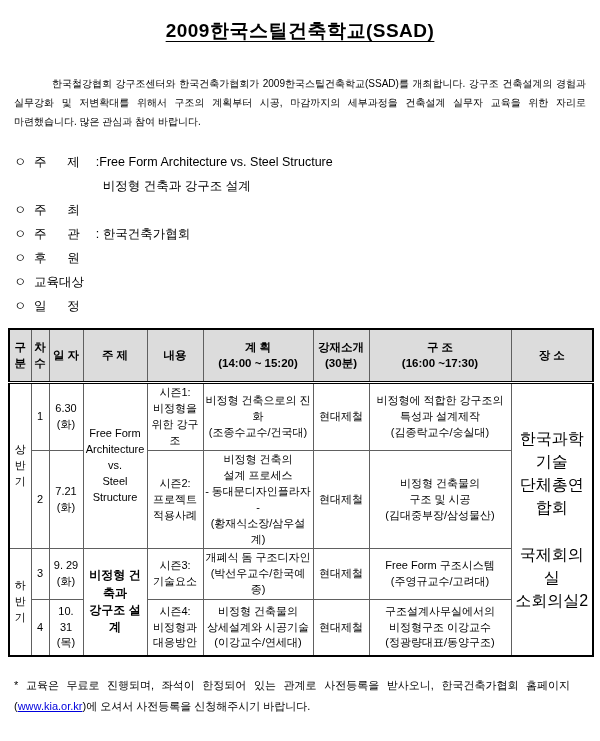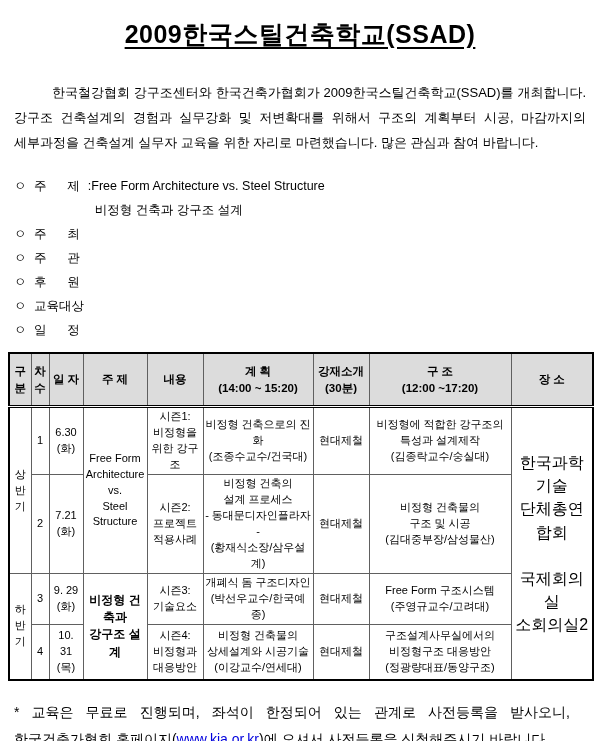--- a/index.html
+++ b/index.html
@@ -8,41 +8,41 @@
     width:600px; height:741px;
     box-sizing:border-box;
     padding:14px 8px 0 8px;
     background:#fff;
     color:#000;
     font-family:"Liberation Sans","DejaVu Sans",sans-serif;
     overflow:hidden;
   }
   .doc-title {
     text-align:center;
-    font-size:25px;
+    font-size:19px;
     font-weight:bold;
     letter-spacing:0.5px;
     text-decoration:underline;
     text-underline-offset:4px;
     margin:4px 0 0 0;
   }
   .intro {
     margin:30px 6px 0 6px;
-    font-size:13px;
+    font-size:10px;
     line-height:1.92;
     text-align:justify;
     text-indent:38px;
     white-space:pre-wrap;
     word-break:keep-all;
   }
   .info-list { margin:18px 0 0 6px; font-size:12.5px; }
   .info-item { display:flex; align-items:flex-start; line-height:24px; }
   .info-bullet { width:20px; flex:0 0 20px; }
   .info-label { white-space:pre; flex:0 0 auto; }
-  .info-value { margin-left:8px; white-space:pre-wrap; }
+  .info-value { margin-left:16px; white-space:pre-wrap; }
   table.schedule {
     margin:10px auto 0 auto;
     border-collapse:collapse;
     table-layout:fixed;
     width:584px;
     font-size:11px;
     border:2px solid #000;
   }
   table.schedule th, table.schedule td {
     border:1px solid #606060;
@@ -61,21 +61,21 @@
   }
   tr.hrow { height:54px; }
   tr.r1 { height:52px; }
   tr.r2 { height:66px; }
   tr.r3 { height:46px; }
   tr.r4 { height:56px; }
   td.theme-ko { font-weight:bold; font-size:12px; }
   td.venue-cell { font-size:16px; }
   .note1 {
     margin:18px 22px 0 6px;
-    font-size:14px;
+    font-size:11px;
     line-height:1.95;
     text-align:justify;
     word-break:keep-all;
   }
   a.kia-link { color:#0000dd; text-decoration:underline; cursor:pointer; }
 </style>
 </head>
 <body>
 
 <div class="page">
@@ -91,20 +91,21 @@
       <span class="info-value">:Free Form Architecture vs. Steel Structure
   비정형 건축과 강구조 설계</span>
     </div>
     <div class="info-item">
       <span class="info-bullet">ㅇ</span>
       <span class="info-label">주      최</span>
     </div>
     <div class="info-item">
       <span class="info-bullet">ㅇ</span>
       <span class="info-label">주      관</span>
+      <span class="info-value">: 한국건축가협회</span>
     </div>
     <div class="info-item">
       <span class="info-bullet">ㅇ</span>
       <span class="info-label">후      원</span>
     </div>
     <div class="info-item">
       <span class="info-bullet">ㅇ</span>
       <span class="info-label">교육대상</span>
     </div>
     <div class="info-item">
@@ -133,21 +134,21 @@
       <th>차
 수</th>
       <th>일 자</th>
       <th>주  제</th>
       <th>내용</th>
       <th>계 획
 (14:00 ~ 15:20)</th>
       <th>강재소개
 (30분)</th>
       <th>구 조
-(12:00 ~17:20)</th>
+(16:00 ~17:30)</th>
       <th>장 소</th>
     </tr>
     <tr class="r1">
       <td rowspan="2">상
 반
 기</td>
       <td>1</td>
       <td>6.30
 (화)</td>
       <td rowspan="2">Free Form
@@ -209,21 +210,21 @@
 31
 (목)</td>
       <td>시즌4:
 비정형과
 대응방안</td>
       <td>비정형 건축물의
 상세설계와 시공기술
 (이강교수/연세대)</td>
       <td>현대제철</td>
       <td>구조설계사무실에서의
-비정형구조 대응방안
+비정형구조 이강교수
 (정광량대표/동양구조)</td>
     </tr>
   </tbody>
     </table>
 
   <p class="note1"><span>* 교육은 무료로 진행되며, 좌석이 한정되어 있는 관계로 사전등록을 받사오니, 한국건축가협회 홈페이지(</span><a class="kia-link">www.kia.or.kr</a><span>)에 오셔서 사전등록을 신청해주시기 바랍니다.</span></p>
 
 </div>
 
 </body></html>

